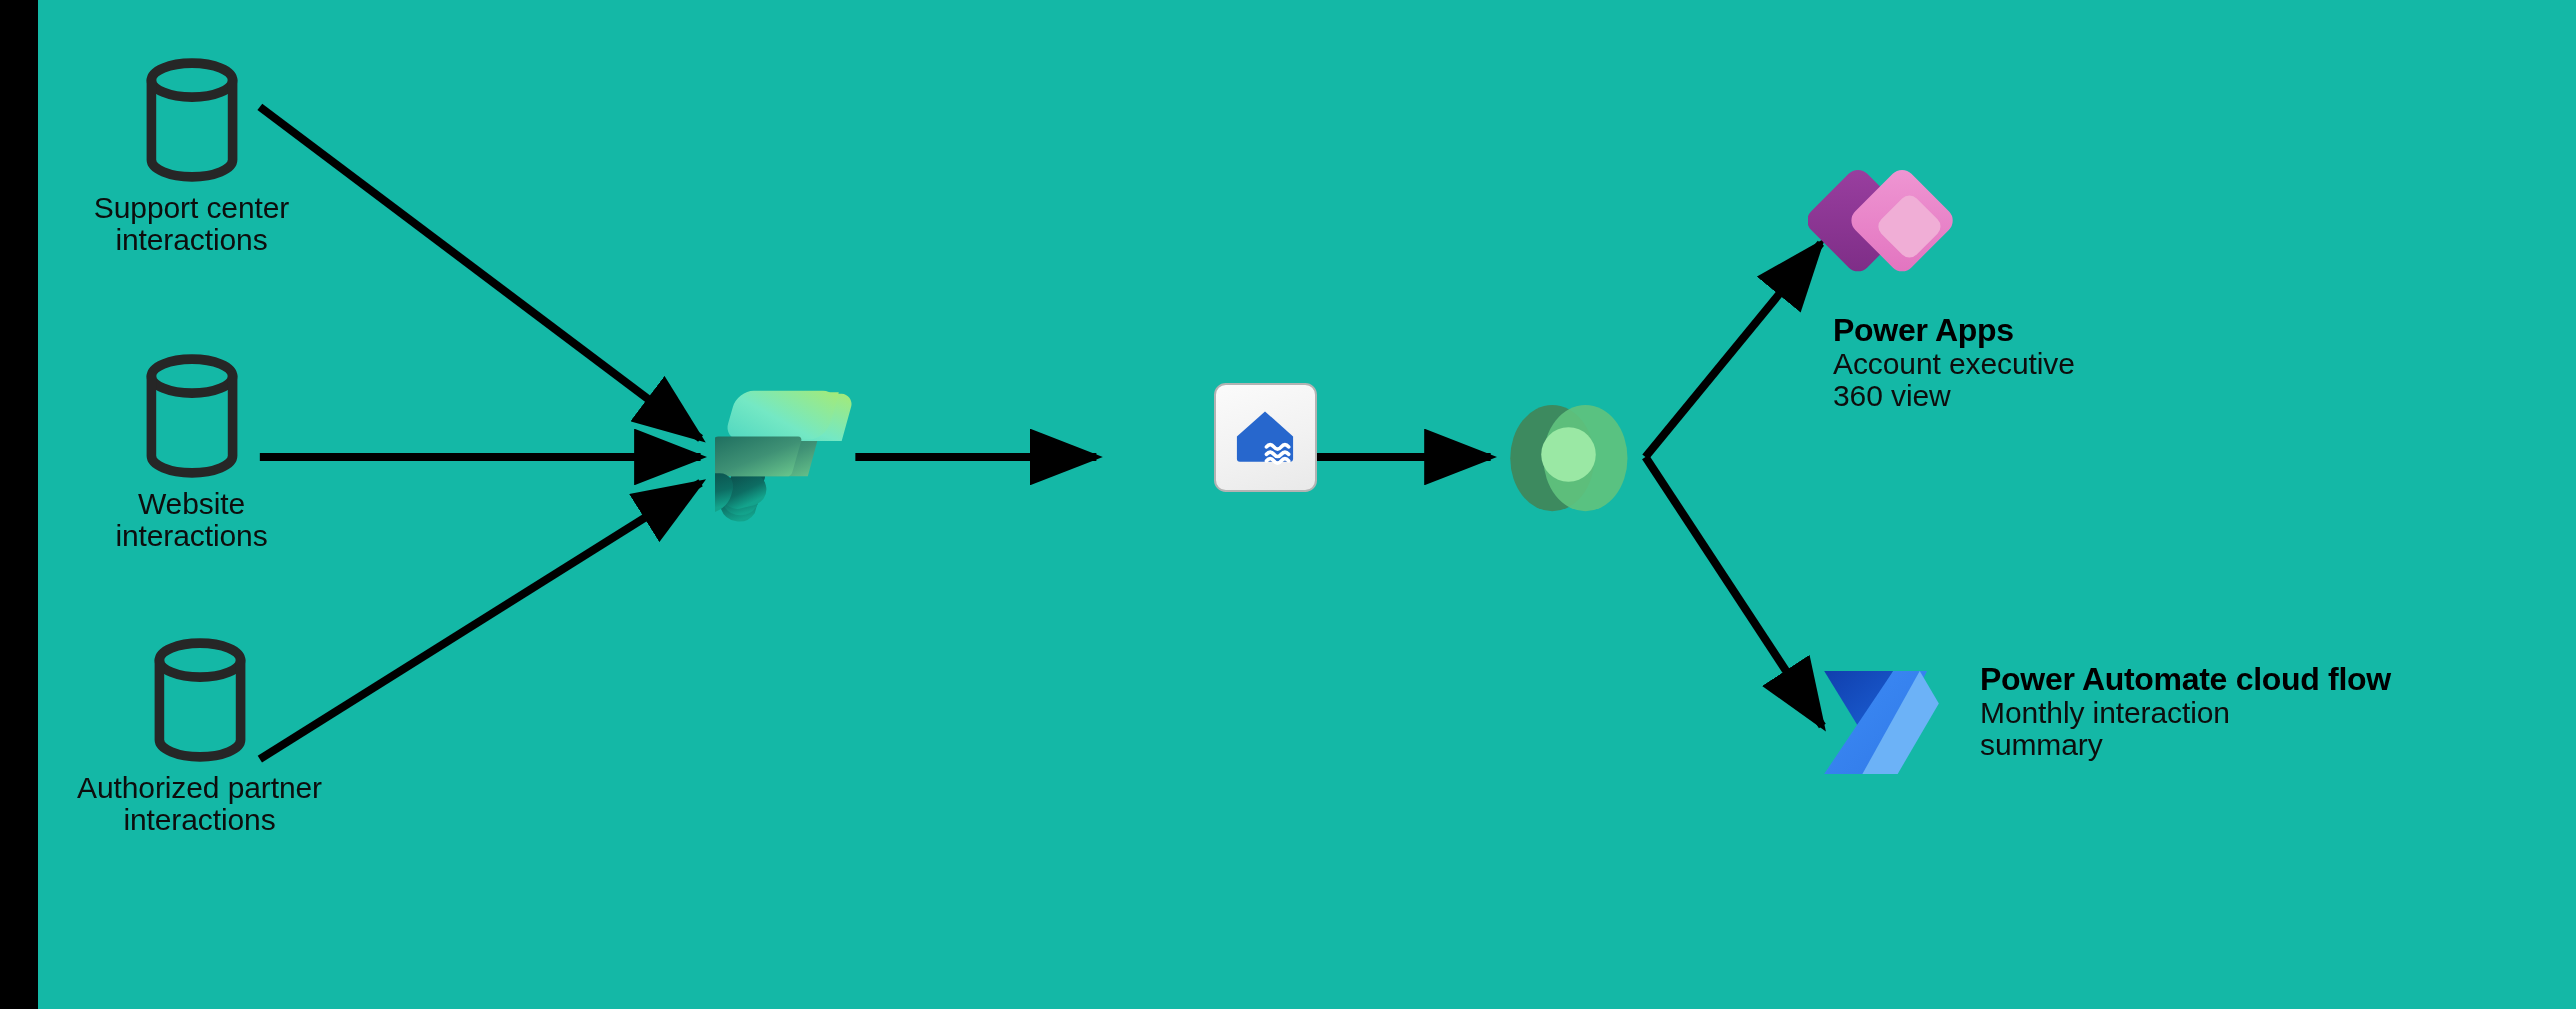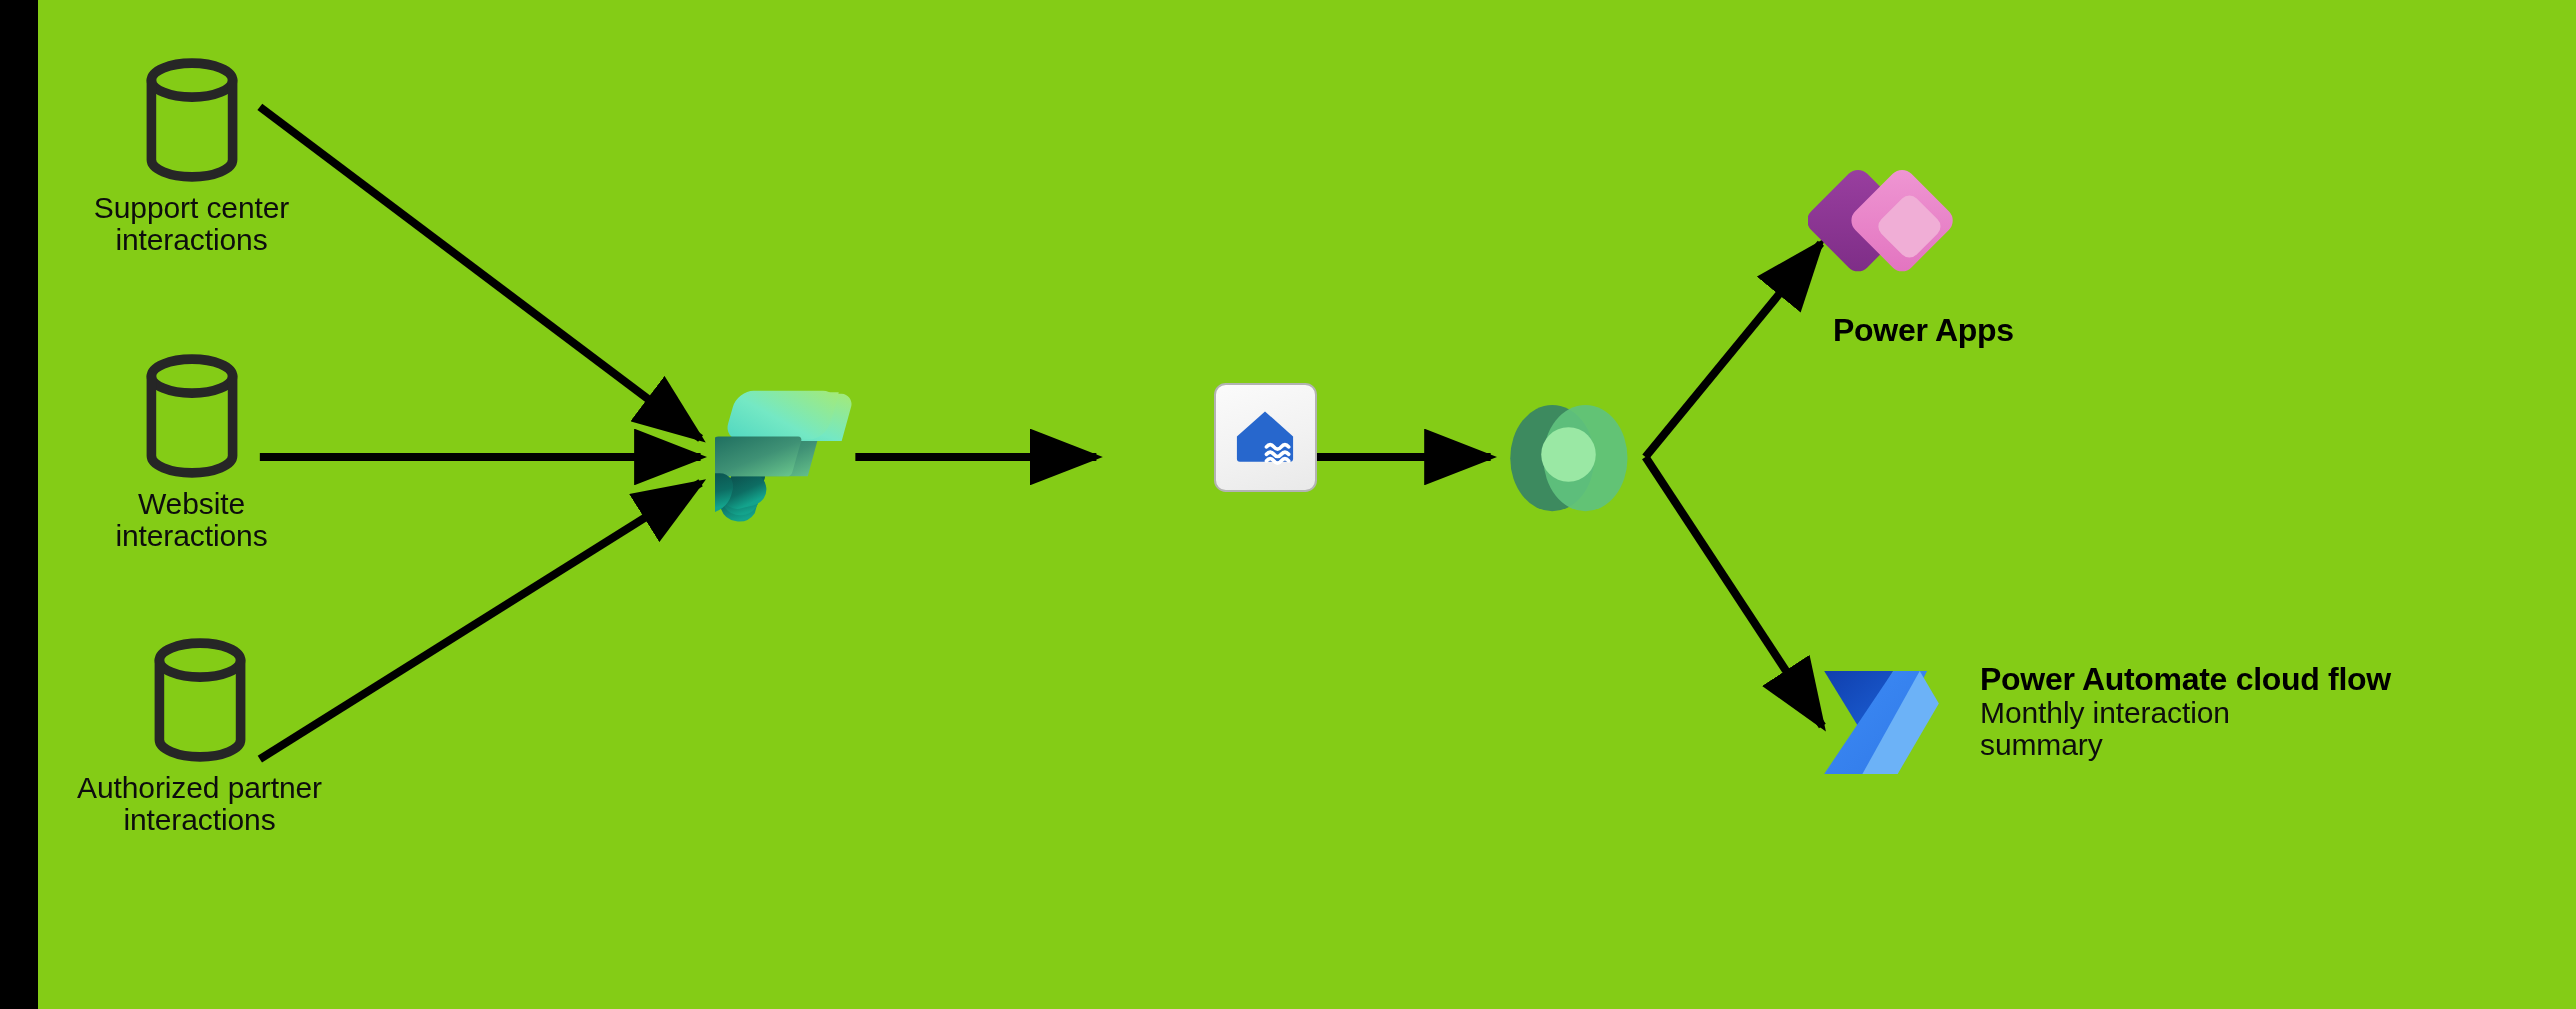--- a/index.html
+++ b/index.html
@@ -5,21 +5,21 @@
 <style>
   html, body {
     margin: 0;
     padding: 0;
     background: #ffffff;
   }
   #canvas {
     position: relative;
     width: 2576px;
     height: 1009px;
-    background: #84cc16;
+    background: #14b8a6;
     overflow: hidden;
     font-family: "Liberation Sans", sans-serif;
     color: #000000;
   }
   .left-bar {
     position: absolute;
     left: 0;
     top: 0;
     width: 38px;
     height: 1009px;
@@ -242,20 +242,22 @@
           <stop offset="0%" stop-color="#ef97d3"></stop>
           <stop offset="100%" stop-color="#e273bf"></stop>
         </linearGradient>
       </defs>
       <rect x="14" y="38" width="108" height="108" rx="18" transform="rotate(45 68 92)" fill="url(#paDark)"></rect>
       <rect x="74" y="38" width="108" height="108" rx="18" transform="rotate(45 128 92)" fill="url(#paMid)"></rect>
       <rect x="104" y="66" width="68" height="68" rx="14" transform="rotate(45 138 100)" fill="#f0aed6"></rect>
     </svg>
     <div class="dest-text">
       <span class="dest-title">Power Apps</span>
+      <span class="dest-sub">Account executive
+360 view</span>
     </div>
   </div>
 
   <div class="dest-node" style="left:1808px; top:649px;justify-content:flex-end;">
     <svg class="dest-logo" width="147" height="147" viewBox="0 0 200 200" xmlns="http://www.w3.org/2000/svg">
       <defs>
         <linearGradient id="pfDark" x1="0" y1="0" x2="1" y2="1">
           <stop offset="0%" stop-color="#103fad"></stop>
           <stop offset="100%" stop-color="#1b5fd4"></stop>
         </linearGradient>

